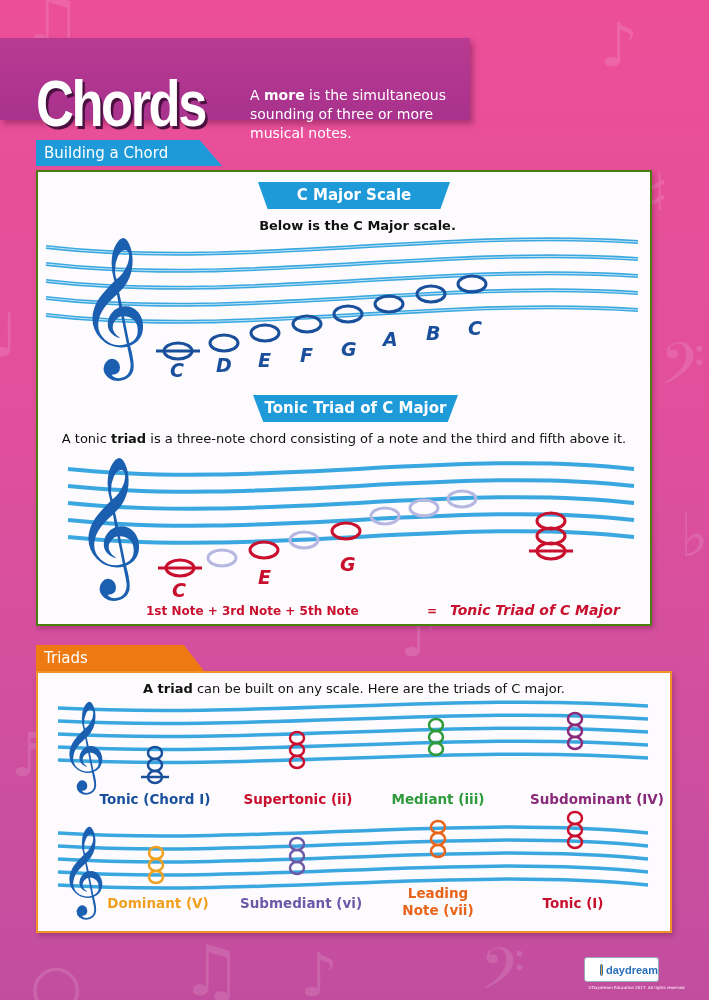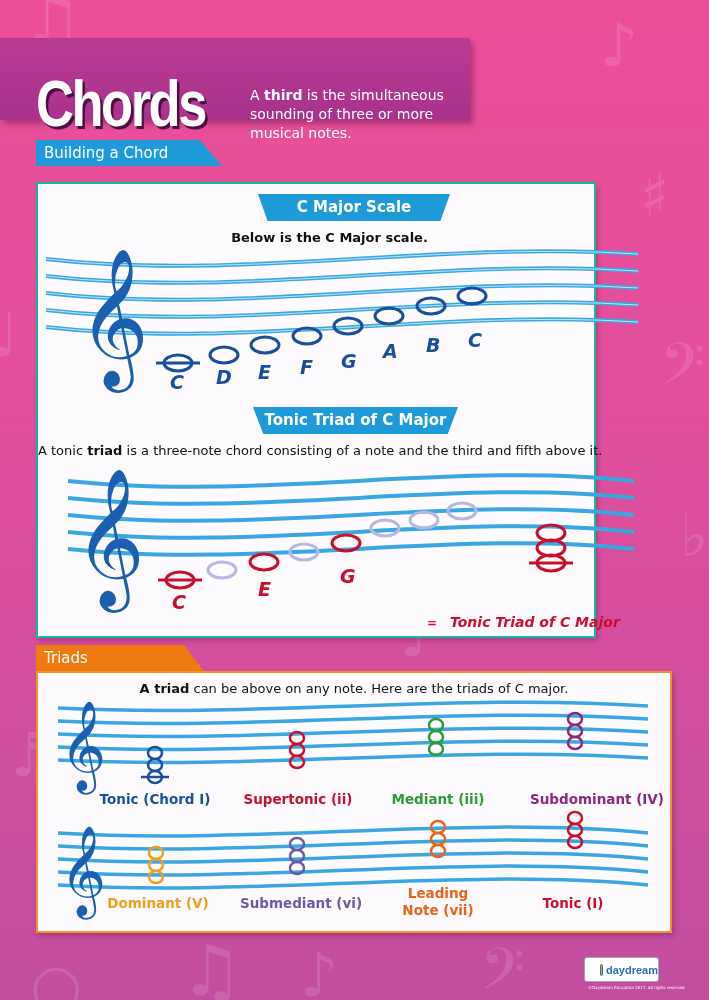--- a/index.html
+++ b/index.html
@@ -34,21 +34,21 @@
   
   .sec-tab {
     position: absolute; height: 26px; color: #fff; font-weight: normal; font-size: 15px;
     padding: 4px 0 0 8px; font-family: "DejaVu Sans", sans-serif;
   }
   .tab-building { left: 36px; top: 140px; width: 186px; background: #1f9ad9; clip-path: polygon(0 0, 88% 0, 100% 100%, 0 100%); }
   .tab-triads { left: 36px; top: 645px; width: 168px; background: #ef7a12; clip-path: polygon(0 0, 88% 0, 100% 100%, 0 100%); }
   .panel {
     position: absolute; background: #fdfbfd;
   }
-  .panel-building { left: 36px; top: 182px; width: 560px; height: 456px; border: 2px solid #14b8a6; box-shadow: 2px 3px 5px rgba(60,0,40,0.25); }
+  .panel-building { left: 36px; top: 170px; width: 616px; height: 456px; border: 2px solid #4d7c0f; box-shadow: 2px 3px 5px rgba(60,0,40,0.25); }
   .panel-triads { left: 36px; top: 671px; width: 636px; height: 262px; border: 2px solid #f2932a; box-shadow: 2px 3px 5px rgba(60,0,40,0.25); }
   .sub-banner {
     position: absolute; height: 27px; background: #1f9ad9; color: #fff; font-weight: bold;
     font-size: 15px; text-align: center; line-height: 27px;
     clip-path: polygon(0 0, 100% 0, 95% 100%, 5% 100%);
   }
   .text-line { position: absolute; font-size: 13px; color: #111; text-align: center; white-space: nowrap; }
   .text-line b { font-weight: bold; }
   svg { position: absolute; overflow: visible; }
   .note-label { font-family: "DejaVu Sans", sans-serif; font-weight: bold; font-style: italic; }
@@ -77,21 +77,21 @@
   <span style="left:400px;top:600px;font-size:60px;">♪</span>
   <span style="left:10px;top:720px;font-size:60px;">♬</span>
   <span style="left:180px;top:930px;font-size:70px;">♫</span>
   <span style="left:30px;top:950px;font-size:60px;">○</span>
   <span style="left:480px;top:935px;font-size:70px;">𝄢</span>
   <span style="left:300px;top:940px;font-size:60px;">♪</span>
 </div>
 
 <div class="title-banner">
   <div class="title-text">Chords</div>
-  <div class="title-desc"><span>A </span><b>third</b><span> is the simultaneous sounding of three or more musical notes.</span></div>
+  <div class="title-desc"><span>A </span><b>more</b><span> is the simultaneous sounding of three or more musical notes.</span></div>
 </div>
 
 <div class="sec-tab tab-building">Building a Chord</div>
 <div class="panel panel-building">
   <div class="sub-banner" style="left:220px;top:10px;width:192px;">C Major Scale</div>
   <div class="text-line" style="left:0;width:100%;top:46px;font-weight:bold;padding-left:27px;">Below is the C Major scale.</div>
 
   <svg width="636" height="150" style="left:0;top:62px;">
     <g fill="none" stroke="#3aa7e0" stroke-width="4">
       <path d="M8 13 C200 35, 400 -5, 600 8"></path>
@@ -160,27 +160,28 @@
       <ellipse cx="513" cy="97" rx="14" ry="8"></ellipse>
         <line x1="491" y1="97" x2="535" y2="97"></line>
     </g>
     <g fill="#c8102e" font-size="19" class="note-label">
       <text x="134" y="143">C</text>
         <text x="220" y="130">E</text>
         <text x="302" y="117">G</text>
     </g>
   </svg>
 
+  <div class="eq-line" style="left:108px;top:432px;">1st Note  +  3rd Note  + 5th Note</div>
   <div class="eq-line" style="left:389px;top:432px;">=</div>
   <div class="eq-result" style="left:412px;top:430px;">Tonic Triad of C Major</div>
 </div>
 
 <div class="sec-tab tab-triads">Triads</div>
 <div class="panel panel-triads">
-  <div class="text-line" style="left:0;width:100%;top:8px;"><b>A triad</b><span> can be above on any note. Here are the triads of C major.</span></div>
+  <div class="text-line" style="left:0;width:100%;top:8px;"><b>A triad</b><span> can be built on any scale. Here are the triads of C major.</span></div>
 
   <svg width="636" height="100" style="left:0;top:25px;">
     <g fill="none" stroke="#3aa7e0" stroke-width="3.5">
       <path d="M20 10 C220 20, 420 -5, 610 8"></path>
       <path d="M20 23 C220 33, 420 8, 610 21"></path>
       <path d="M20 36 C220 46, 420 21, 610 34"></path>
       <path d="M20 49 C220 59, 420 34, 610 47"></path>
       <path d="M20 62 C220 72, 420 47, 610 60"></path>
     </g>
     <text x="22" y="74" font-size="78" fill="#1a5fb0" font-family="DejaVu Sans, sans-serif">𝄞</text>

